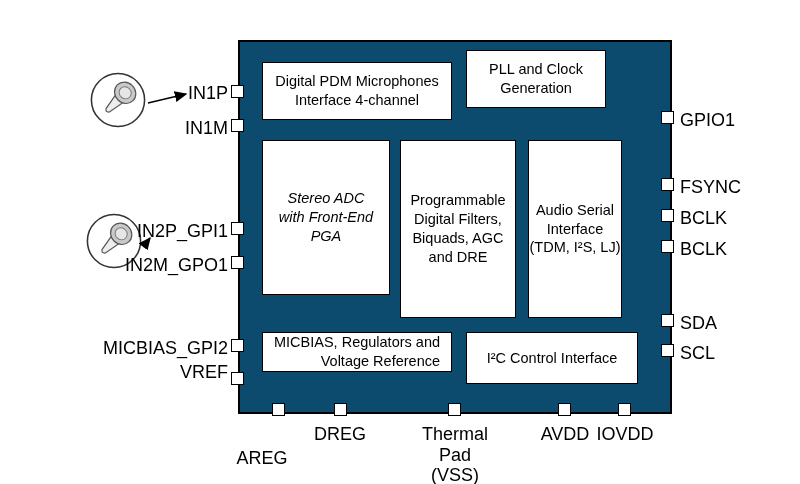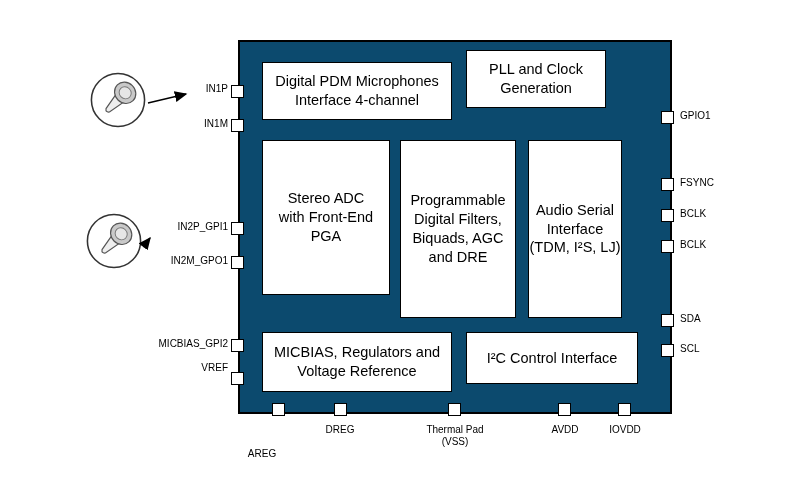--- a/index.html
+++ b/index.html
@@ -15,21 +15,21 @@
     position:absolute; border:1.5px solid #000; background:#fff;
     display:flex; align-items:center; justify-content:center;
     text-align:center; font-size:14.5px; line-height:1.3; box-sizing:border-box;
   }
   .block span { white-space:pre-line; }
   .pin {
     position:absolute; width:13px; height:13px; border:1.5px solid #000;
     background:#fff; box-sizing:border-box;
   }
   .pin-label {
-    position:absolute; font-size:10px; white-space:nowrap; line-height:1.15;
+    position:absolute; font-size:18px; white-space:nowrap; line-height:1.15;
   }
   .pin-label.bottom { white-space:pre-line; text-align:center; }
   .overlay { position:absolute; left:0; top:0; pointer-events:none; }
   .mic { position:absolute; width:58px; height:58px; }
 </style>
 </head>
 <body>
 
 <div class="canvas">
 
@@ -63,37 +63,37 @@
 
   <div class="chip">
     <div class="block" style="left:22px; top:20px; width:190px; height:58px;">
       <span>Digital PDM Microphones
 Interface 4-channel</span>
     </div>
     <div class="block" style="left:226px; top:8px; width:140px; height:58px;">
       <span>PLL and Clock
 Generation</span>
     </div>
-    <div class="block" style="left:22px; top:98px; width:128px; height:155px;">
+    <div class="block" style="left:22px; top:98px; width:128px; height:155px;font-style:italic;">
       <span>Stereo ADC
 with Front-End
 PGA</span>
     </div>
     <div class="block" style="left:160px; top:98px; width:116px; height:178px;">
       <span>Programmable
 Digital Filters,
 Biquads, AGC
 and DRE</span>
     </div>
     <div class="block" style="left:288px; top:98px; width:94px; height:178px;">
       <span>Audio Serial
 Interface
 (TDM, I²S, LJ)</span>
     </div>
-    <div class="block" style="left:22px; top:290px; width:190px; height:60px;">
+    <div class="block" style="left:22px; top:290px; width:190px; height:40px;text-align:right;">
       <span>MICBIAS, Regulators and
 Voltage Reference</span>
     </div>
     <div class="block" style="left:226px; top:290px; width:172px; height:52px;">
       <span>I²C Control Interface</span>
     </div>
   </div>
 
   <div class="pin" style="left:231px; top:85px;"></div>
   <div class="pin" style="left:231px; top:119px;"></div>

